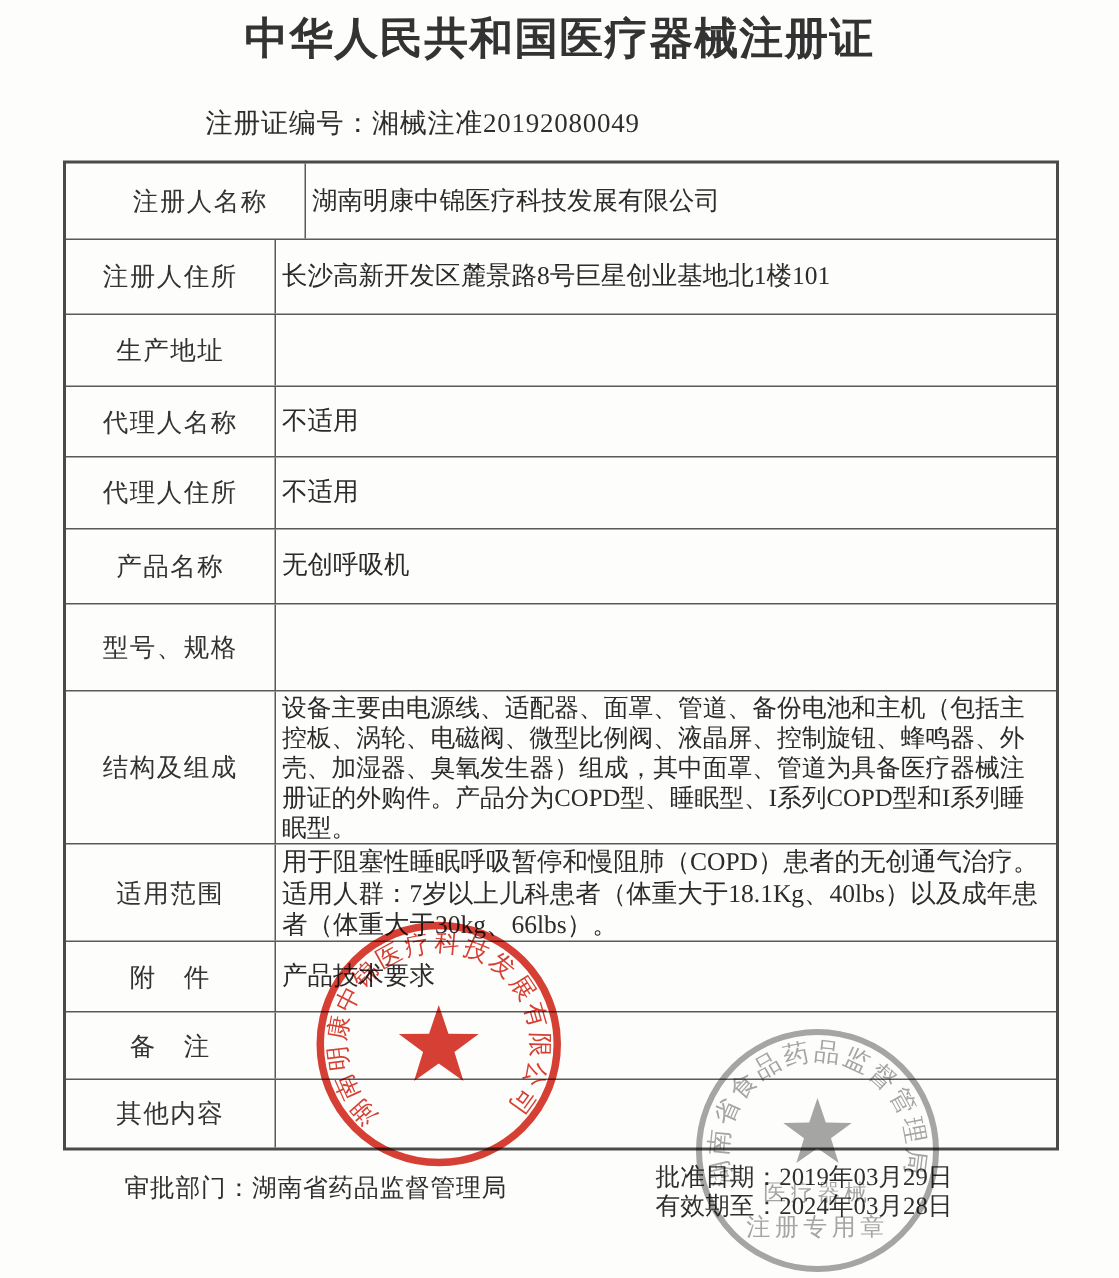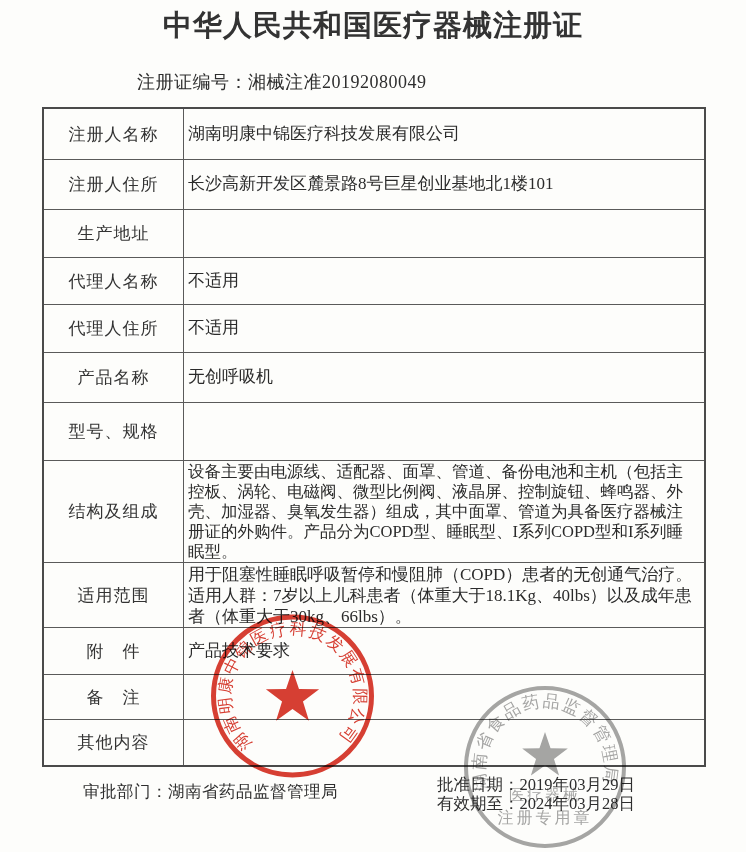--- a/index.html
+++ b/index.html
@@ -14,21 +14,21 @@
     color:#333;
   }
   .cert-line { position:absolute; top:70px; left:137px; font-size:18px; letter-spacing:0.5px; }
   .cert-line .num { font-family:"Liberation Serif",serif;margin-top:16px; }
 
   .reg-table {
     position:absolute; top:107px; left:42px; width:664px;
     border:2px solid #4a4a4a; box-sizing:border-box;
   }
   .row { display:flex; box-sizing:border-box; border-top:1px solid #5a5a5a; }
-  .row:first-child { border-top:none; }
+  .row:first-child { border-top:none;margin-left:20px; }
   .row .lbl {
     width:140px; flex:0 0 140px; box-sizing:border-box;
     border-right:1px solid #5a5a5a;
     display:flex; align-items:center; justify-content:center;
     font-size:17px; letter-spacing:1px; text-align:center; color:#333;
   }
   .row .val {
     flex:1; display:flex; align-items:center;
     padding:2px 6px 2px 4px; font-size:17px; line-height:20.5px; color:#2b2b2b;
   }

